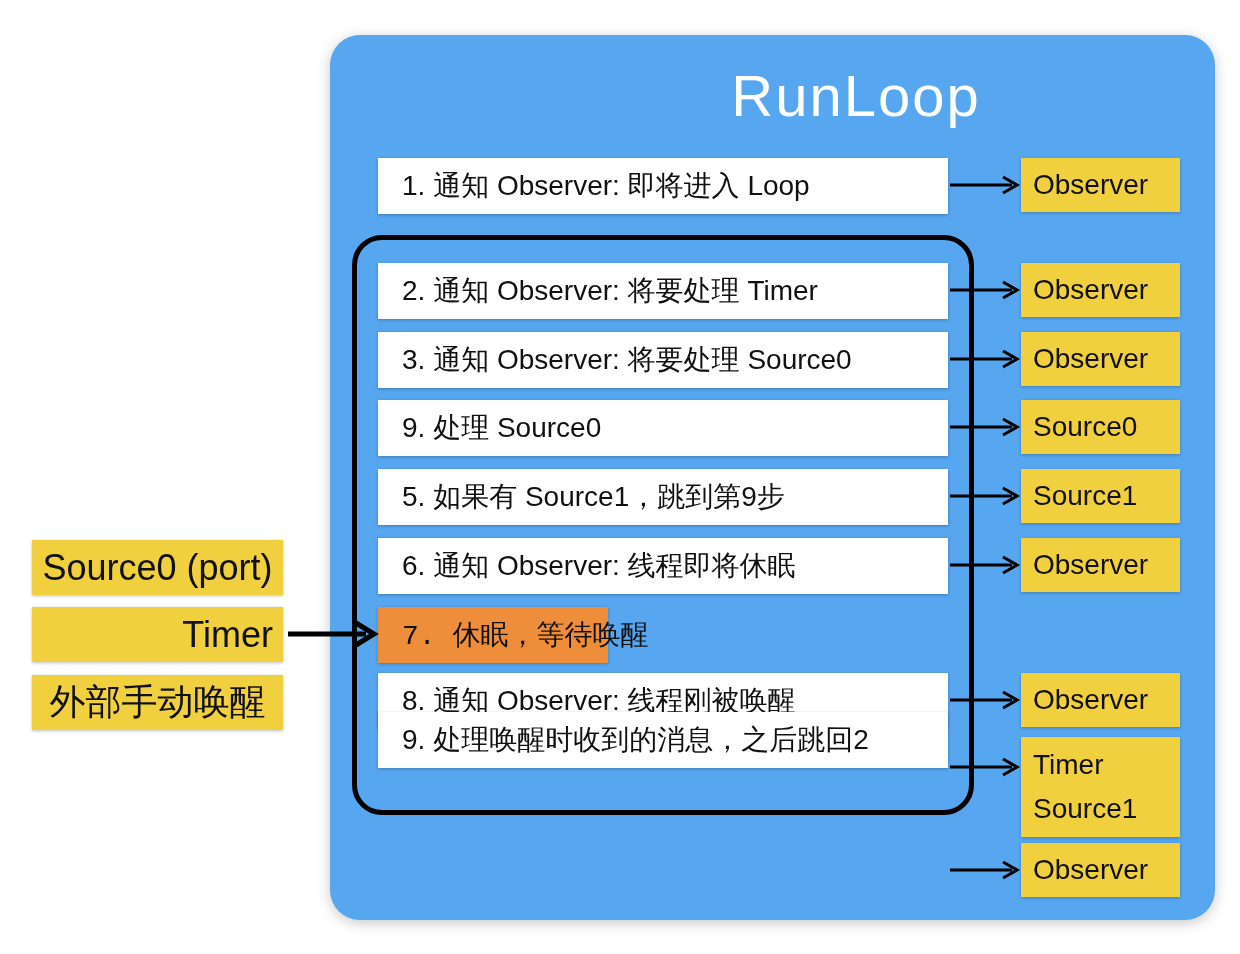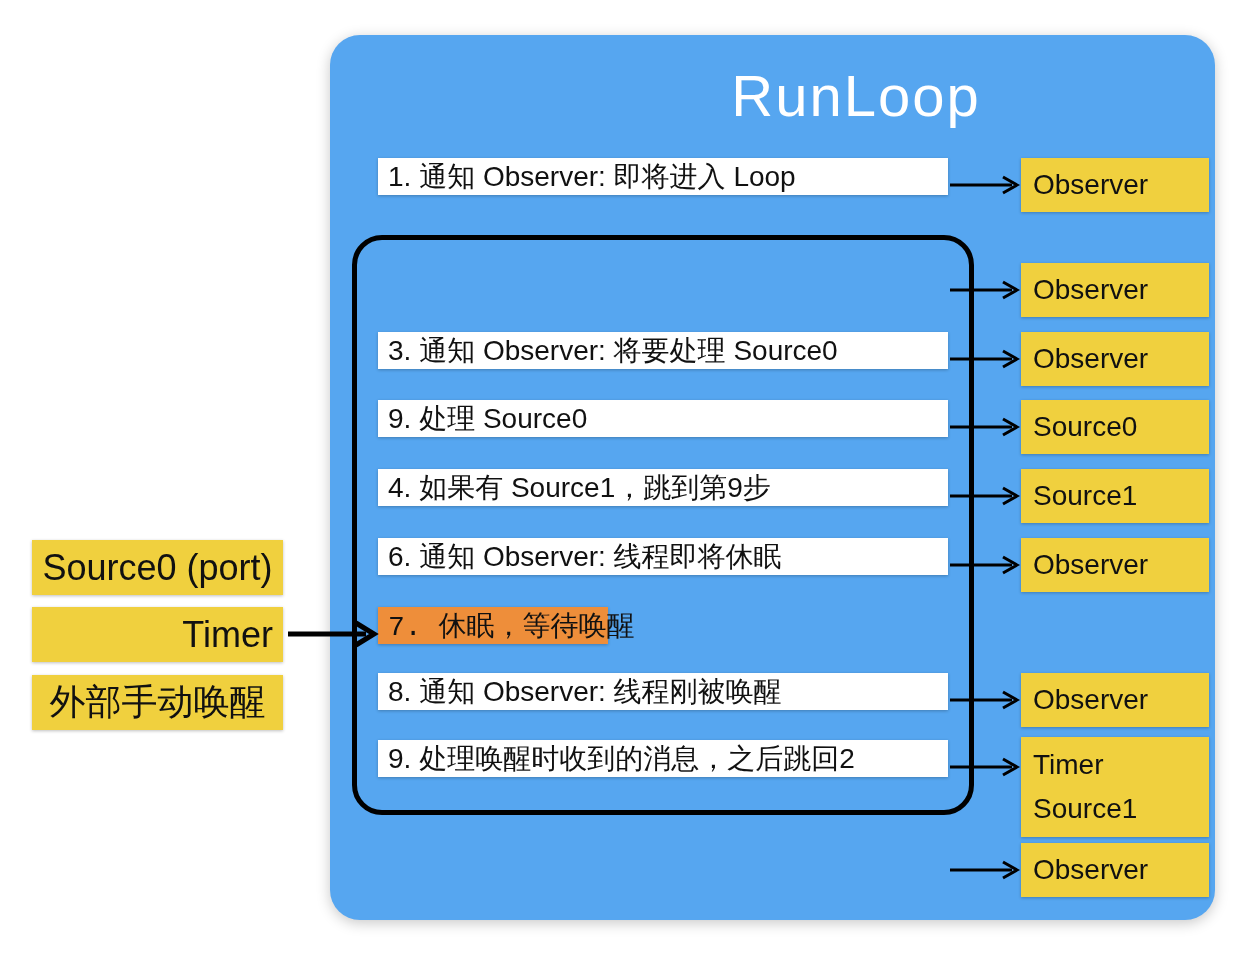--- a/index.html
+++ b/index.html
@@ -22,35 +22,35 @@
     text-align:center;
     font-size:58px; font-weight:300; letter-spacing:2px;
     color:var(--title-text-white,#ffffff);
   }
   .loop-border {
     position:absolute; left:352px; top:235px; width:622px; height:580px;
     border:5px solid var(--loop-border-black,#000000);
     border-radius:30px;
   }
   .step {
-    position:absolute; left:378px; width:570px; height:37px;
+    position:absolute; left:378px; width:570px; height:56px;
     background:var(--step-box-white,#ffffff);
     display:flex; align-items:center;
-    padding-left:10px;
+    padding-left:24px;
     font-size:28px; color:#111;
     box-shadow:0 1px 3px rgba(0,0,0,.25);
     white-space:nowrap;
   }
   .step.highlight {
     width:230px;
     background:var(--highlight-orange,#EE8E3A);
     font-family:Liberation Mono, monospace;
   }
   .target {
-    position:absolute; left:1021px; width:188px; height:54px;
+    position:absolute; left:1021px; width:159px; height:54px;
     background:var(--box-yellow,#F0D03E);
     display:flex; align-items:center;
     padding-left:12px;
     font-size:28px; color:#111;
     box-shadow:0 1px 3px rgba(0,0,0,.25);
     white-space:nowrap;
   }
   .target.tall {
     height:100px;
     flex-direction:column; align-items:flex-start; justify-content:center;
@@ -77,27 +77,28 @@
 
 <div class="canvas">
 
   <div class="panel"></div>
 
   <div class="title">RunLoop</div>
 
   <div class="loop-border"></div>
 
   <div class="step" style="top:158px">1. 通知 Observer: 即将进入 Loop</div>
+  <div class="step" style="top:263px">2. 通知 Observer: 将要处理 Timer</div>
   <div class="step" style="top:332px">3. 通知 Observer: 将要处理 Source0</div>
   <div class="step" style="top:400px">9. 处理 Source0</div>
-  <div class="step" style="top:469px">4. 如果有 Source1，跳到第9步</div>
+  <div class="step" style="top:469px">5. 如果有 Source1，跳到第9步</div>
   <div class="step" style="top:538px">6. 通知 Observer: 线程即将休眠</div>
   <div class="step highlight" style="top:607px">7. 休眠，等待唤醒</div>
   <div class="step" style="top:673px">8. 通知 Observer: 线程刚被唤醒</div>
-  <div class="step" style="top:740px">9. 处理唤醒时收到的消息，之后跳回2</div>
+  <div class="step" style="top:712px">9. 处理唤醒时收到的消息，之后跳回2</div>
 
   <div class="target" style="top:158px">Observer</div>
   <div class="target" style="top:263px">Observer</div>
   <div class="target" style="top:332px">Observer</div>
   <div class="target" style="top:400px">Source0</div>
   <div class="target" style="top:469px">Source1</div>
   <div class="target" style="top:538px">Observer</div>
   <div class="target" style="top:673px">Observer</div>
   <div class="target tall" style="top:737px">
     <span>Timer</span>

